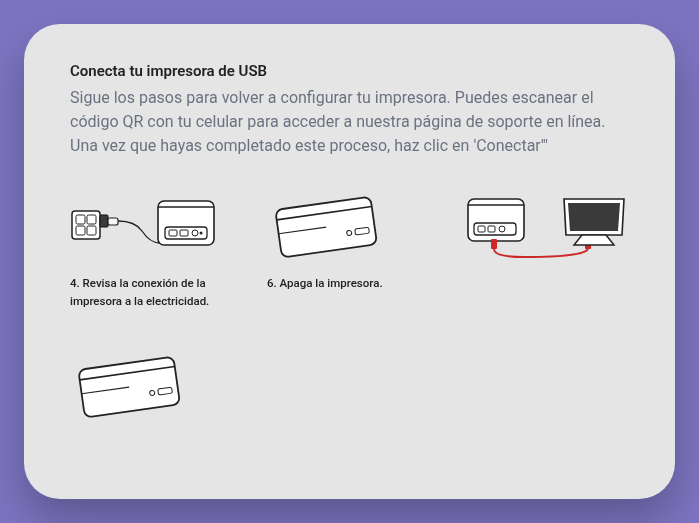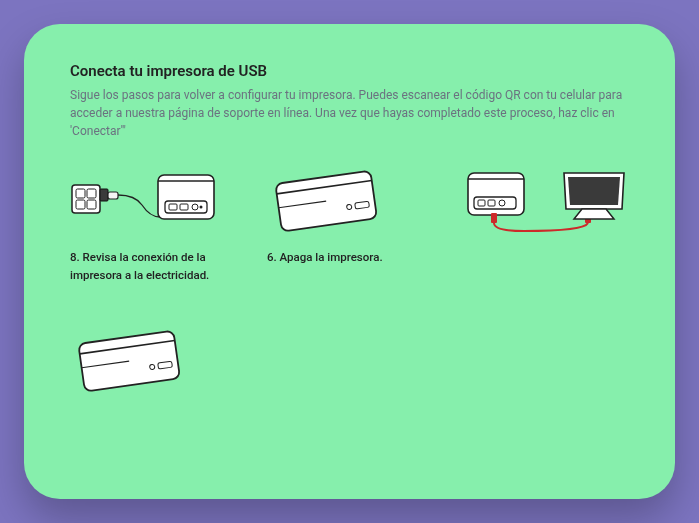--- a/index.html
+++ b/index.html
@@ -5,38 +5,38 @@
   * { box-sizing: border-box; margin: 0; padding: 0; }
   body {
     background: #7c74c0;
     font-family: -apple-system, BlinkMacSystemFont, "Segoe UI", Roboto, Helvetica, Arial, sans-serif;
     width: 699px;
     height: 523px;
     padding: 24px;
     overflow: hidden;
   }
   .card {
-    background: #86efac;
+    background: #e5e5e5;
     border-radius: 36px;
     width: 100%;
     height: 100%;
     padding: 38px 46px 30px 46px;
     box-shadow: 0 20px 40px rgba(0,0,0,.25);
   }
   .title {
     font-size: 15px;
     font-weight: 600;
     color: #222;
     margin-bottom: 6px;
   }
   .subtitle {
-    font-size: 12px;
+    font-size: 16px;
     line-height: 1.5;
     color: #6b7280;
-    margin-bottom: 24px;
+    margin-bottom: 32px;
   }
   .grid {
     display: grid;
     grid-template-columns: repeat(3, 1fr);
     column-gap: 38px;
     row-gap: 40px;
   }
   .step { }
   .illus {
     height: 75px;
@@ -79,21 +79,21 @@
 
           <rect x="88" y="8" width="56" height="44" rx="6" fill="#fff" stroke="#222" stroke-width="1.6"></rect>
           <path d="M88 14 L144 14" stroke="#222" stroke-width="1.5"></path>
           <rect x="95" y="34" width="42" height="12" rx="3" fill="#fff" stroke="#222" stroke-width="1.3"></rect>
           <rect x="99" y="37" width="8" height="6" rx="1" fill="#fff" stroke="#222" stroke-width="1"></rect>
           <rect x="110" y="37" width="8" height="6" rx="1" fill="#fff" stroke="#222" stroke-width="1"></rect>
           <circle cx="125" cy="40" r="3" fill="#fff" stroke="#222" stroke-width="1"></circle>
           <circle cx="131" cy="40" r="1.5" fill="#222"></circle>
         </svg>
       </div>
-      <p class="step-text">8. Revisa la conexión de la impresora a la electricidad.</p>
+      <p class="step-text">4. Revisa la conexión de la impresora a la electricidad.</p>
     </div>
 
     <div class="step">
       <div class="illus">
         <svg width="125" height="70" viewBox="0 0 125 70">
           <g transform="rotate(-8 60 40)">
             <rect x="12" y="10" width="96" height="48" rx="7" fill="#fff" stroke="#222" stroke-width="1.8"></rect>
             <path d="M12 20 L108 20" stroke="#222" stroke-width="1.6"></path>
             <path d="M12 34 L60 34" stroke="#222" stroke-width="1.2"></path>
             <rect x="88" y="40" width="14" height="6" rx="2" fill="#fff" stroke="#222" stroke-width="1"></rect>

